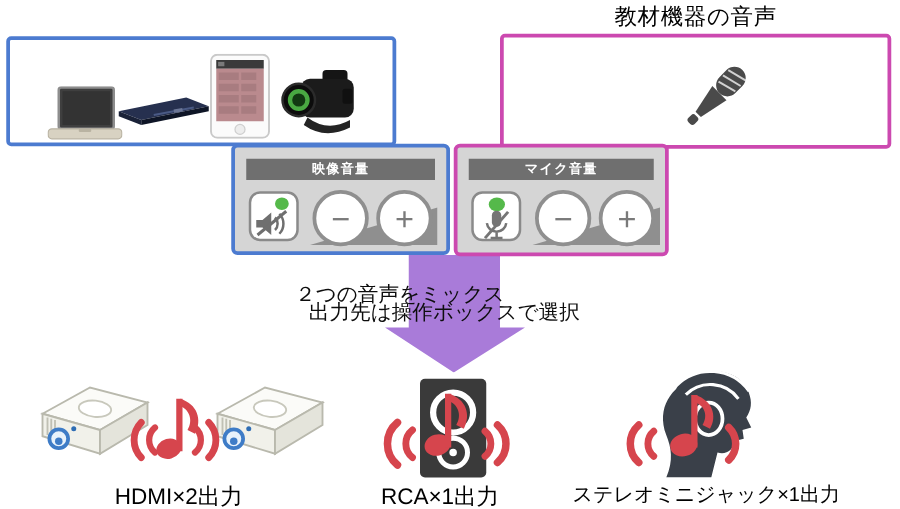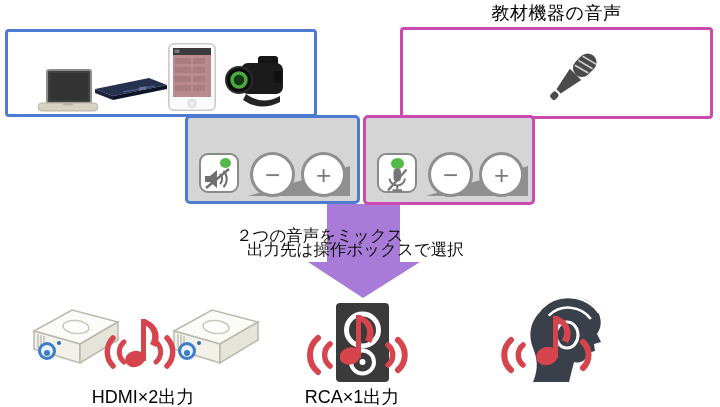--- a/index.html
+++ b/index.html
@@ -92,20 +92,21 @@
         <line x1="23" y1="9" x2="39" y2="5" stroke="#FFFFFF" stroke-width="1.6" opacity="0.75"></line>
         <line x1="23" y1="15" x2="39" y2="11" stroke="#FFFFFF" stroke-width="1.6" opacity="0.75"></line>
         <line x1="24" y1="21" x2="39" y2="17" stroke="#FFFFFF" stroke-width="1.6" opacity="0.75"></line>
         <polygon points="23,27 39,27 34,51 28,51"></polygon>
         <rect x="27.5" y="53" width="7" height="8" rx="2.5"></rect>
       </g>
     </svg>
   </div>
 
   <div class="abs vol-panel blue" style="left:185px;top:115px;width:175px;height:89px;">
+    <div class="vol-header">映像音量</div>
     <div class="mute-btn" style="left:11px;top:35px;">
       <span class="status-dot" style="right:6px;top:3px;width:11px;height:10px;"></span>
       <svg class="abs" style="left:3px;top:12px;" width="28" height="24" viewBox="0 0 28 24">
         <path d="M1,9 h5 l7,-6 v18 l-7,-6 h-5 z" fill="#6F6F6F"></path>
         <path d="M16,7 a7,7 0 0 1 0,10" stroke="#6F6F6F" stroke-width="2" fill="none"></path>
         <path d="M19.5,4 a11.5,11.5 0 0 1 0,16" stroke="#6F6F6F" stroke-width="2" fill="none"></path>
         <line x1="2" y1="21" x2="25" y2="2" stroke="#6F6F6F" stroke-width="2.4"></line>
       </svg>
     </div>
     <svg class="abs wedge" style="left:60px;top:46px;" width="102" height="33" viewBox="0 0 102 33">
@@ -113,20 +114,21 @@
     </svg>
     <div class="circle-btn" style="left:62px;top:34px;">
       <span>−</span>
     </div>
     <div class="circle-btn" style="left:113px;top:34px;">
       <span>+</span>
     </div>
   </div>
 
   <div class="abs vol-panel pink" style="left:363px;top:115px;width:172px;height:90px;">
+    <div class="vol-header">マイク音量</div>
     <div class="mute-btn" style="left:11px;top:35px;">
       <span class="status-dot" style="left:12px;top:3px;width:13px;height:11px;"></span>
       <svg class="abs" style="left:6px;top:13px;" width="24" height="24" viewBox="0 0 24 24">
         <rect x="8.5" y="0.5" width="7.5" height="13" rx="3.75" fill="#757575"></rect>
         <path d="M4.5,10.5 a7.8,7.8 0 0 0 15.5,0" stroke="#757575" stroke-width="2" fill="none"></path>
         <line x1="12.3" y1="18" x2="12.3" y2="21.5" stroke="#757575" stroke-width="2"></line>
         <line x1="7.5" y1="22.3" x2="17" y2="22.3" stroke="#757575" stroke-width="2"></line>
         <line x1="3" y1="22.5" x2="21.5" y2="1.5" stroke="#757575" stroke-width="2.4"></line>
       </svg>
     </div>
@@ -212,14 +214,15 @@
       <path d="M16,50 a20,20 0 0 0 0,30" stroke="#D6454D" stroke-width="6" fill="none" stroke-linecap="round"></path>
       <path d="M28,55 a13,13 0 0 0 0,20" stroke="#D6454D" stroke-width="5.5" fill="none" stroke-linecap="round"></path>
       <path d="M88,52 a18,18 0 0 1 0,26" stroke="#D6454D" stroke-width="6" fill="none" stroke-linecap="round"></path>
     </g>
     <g fill="#D6454D">
       <ellipse cx="52" cy="66" rx="11" ry="9" transform="rotate(-15 52 66)"></ellipse>
       <rect x="58" y="26" width="5" height="42"></rect>
       <path d="M61,26 C75,30 79,43 73,53 L67,50 C72,42 68,34 61,32 Z"></path>
     </g>
   </svg>
+  <div class="abs out-label small" style="left:458px;top:386px;width:200px;">ステレオミニジャック×1出力</div>
 
 </div>
 
 </body></html>

